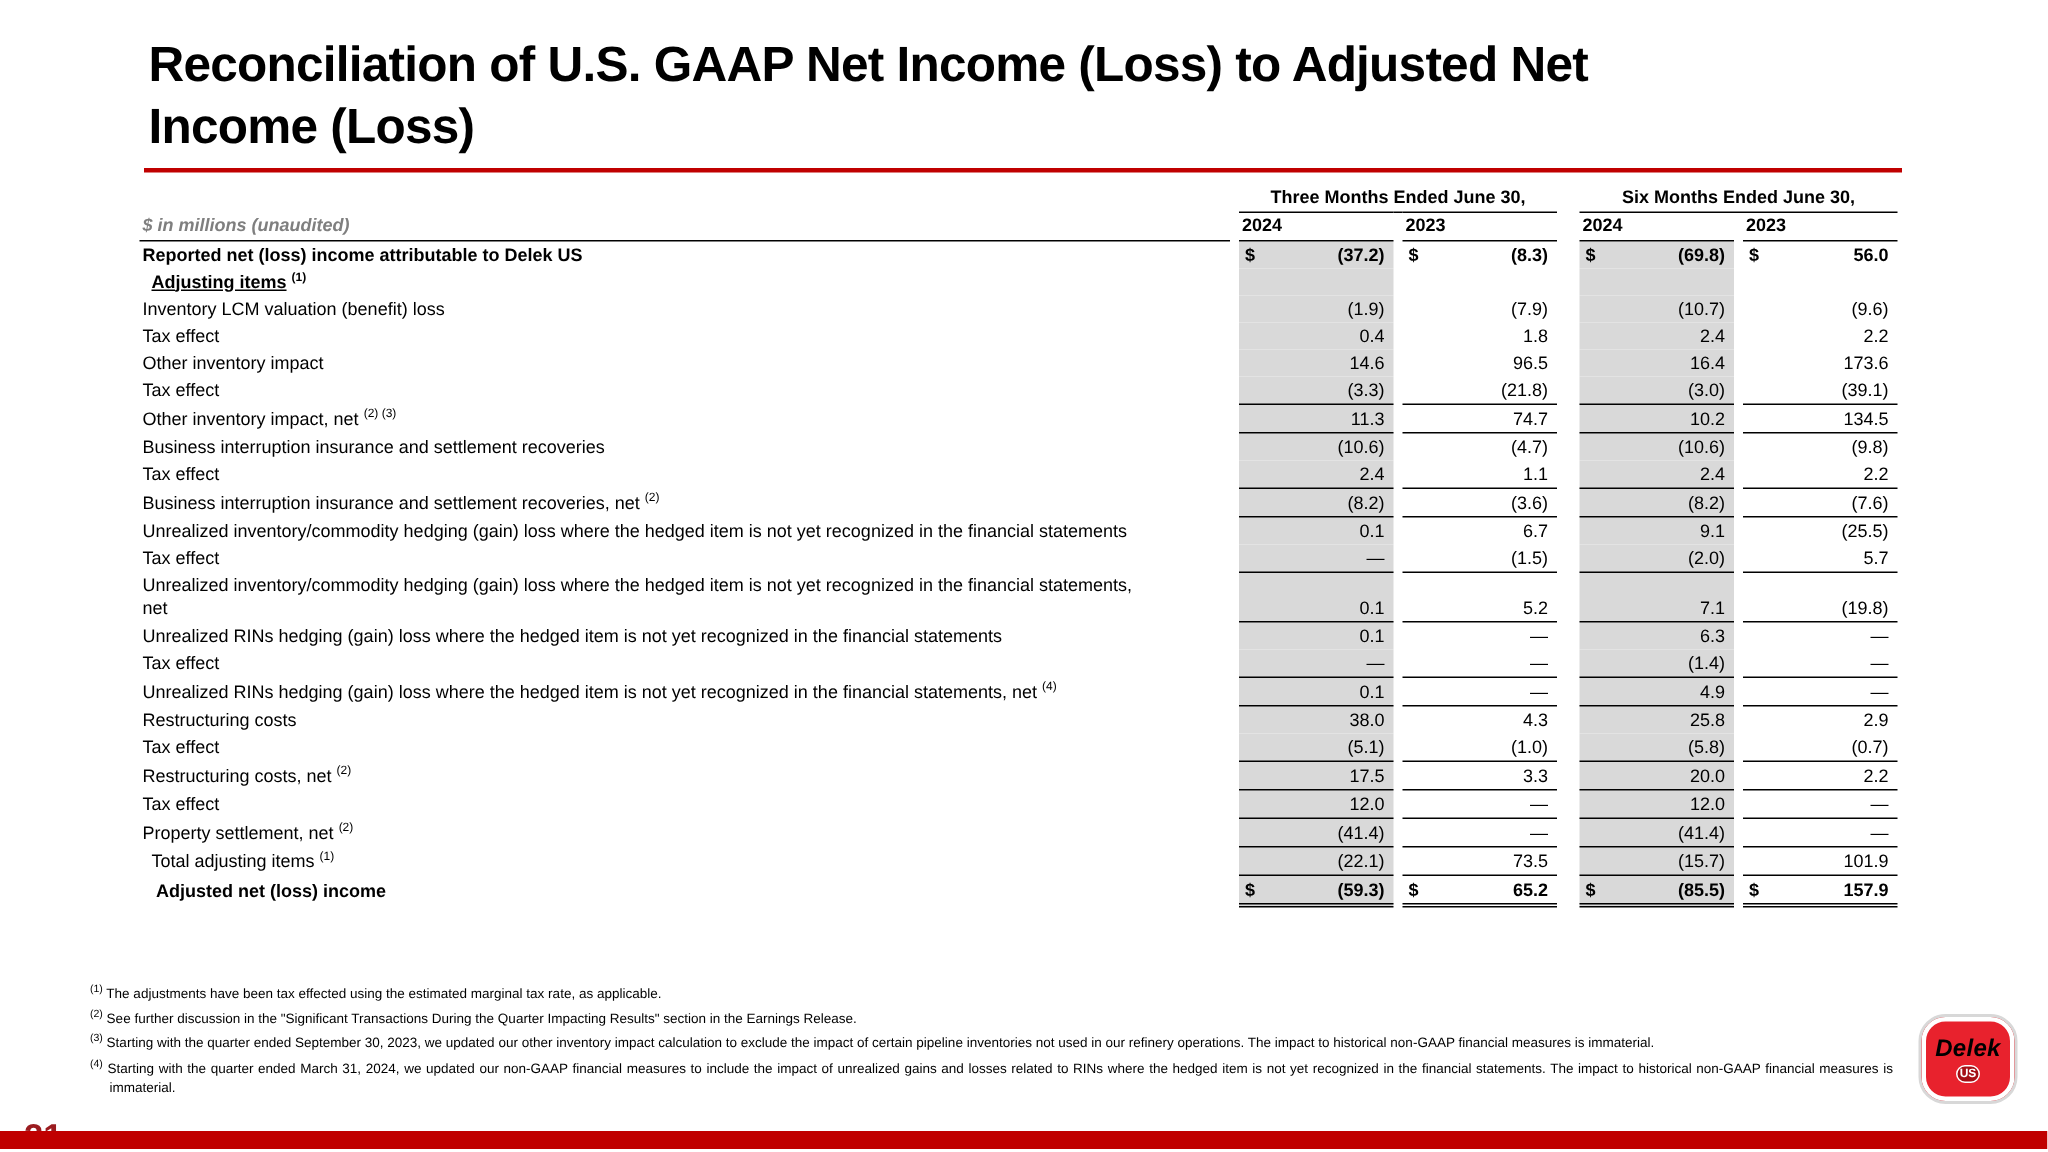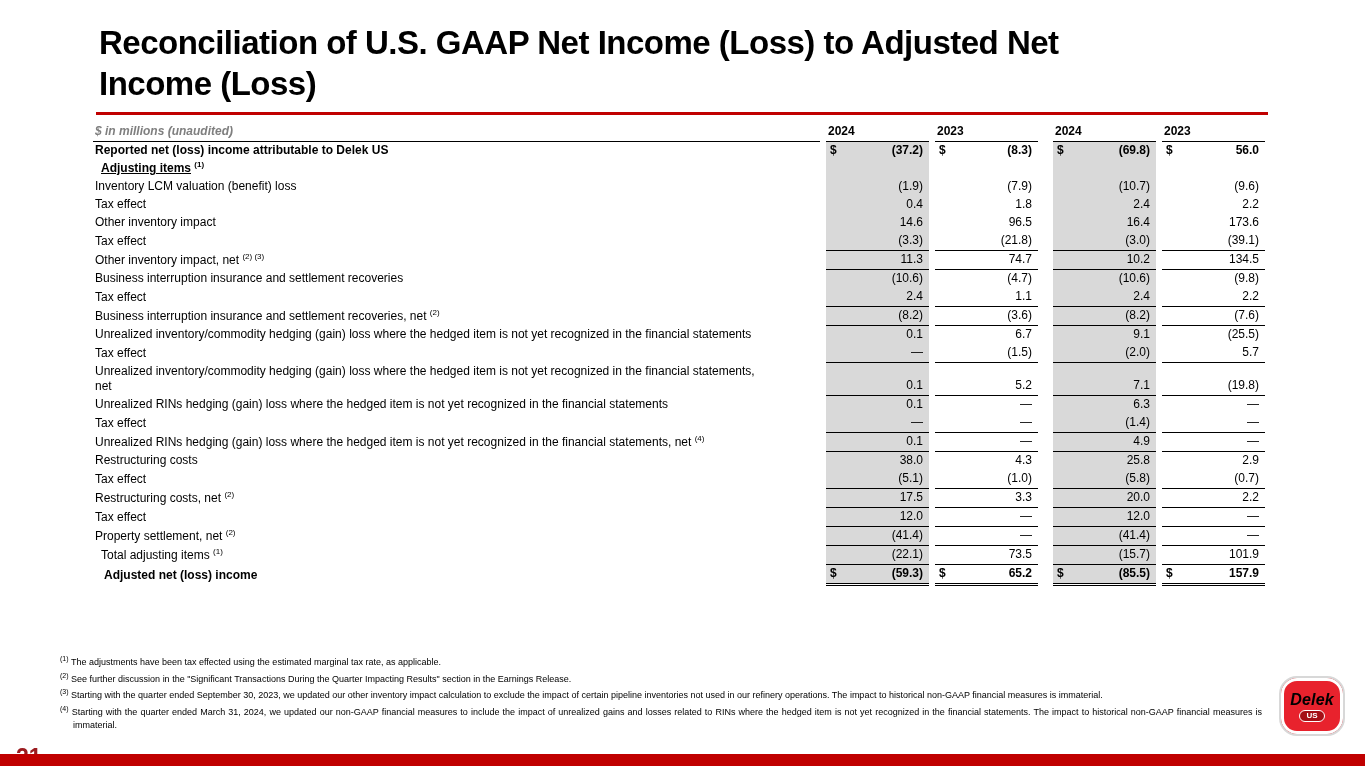--- a/index.html
+++ b/index.html
@@ -51,21 +51,21 @@
 
   
   .page-number{position:absolute;left:16px;top:744px;font-size:23px;font-weight:700;color:var(--page-num-red);}
 
   
   .logo{position:absolute;right:20px;top:676px;}
   .logo-face{width:66px;height:60px;background:var(--brand-red);border-radius:18px;
     border:2px solid #d8d8d8;box-shadow:inset 0 0 0 3px #fff;}
   .logo-brand{font-size:16px;font-weight:700;font-style:italic;color:#000000;text-align:center;
     padding-top:13px;letter-spacing:0.2px;}
-  .logo-sub{width:26px;margin:1px auto 0;background:#a50f16;border:1px solid #fff;border-radius:7px;
+  .logo-sub{width:16px;margin:1px auto 0;background:#a50f16;border:1px solid #fff;border-radius:7px;
     color:#fff;font-size:8px;font-weight:700;text-align:center;line-height:10px;}
 
   
   .bottom-bar{position:absolute;left:0;right:0;bottom:2px;height:12px;background:var(--accent-red);}
 </style>
 </head>
 <body>
 
 <div class="slide">
 
@@ -83,20 +83,27 @@
           <col class="col-num">
         <col class="col-gap">
           <col class="col-num">
         <col class="col-gapwide">
           <col class="col-num">
         <col class="col-gap">
           <col class="col-num">
       </colgroup>
       <thead>
         <tr>
+          <td></td>
+          <td class="gap-cell"></td>
+          <th class="group-cell" colspan="3">Three Months Ended June 30,</th>
+          <td class="gap-cell"></td>
+          <th class="group-cell" colspan="3">Six Months Ended June 30,</th>
+        </tr>
+        <tr>
           <td class="caption-cell">$ in millions (unaudited)</td>
           <td class="gap-cell"></td>
           <th class="year-cell">2024</th>
           <td class="gap-cell"></td>
           <th class="year-cell">2023</th>
           <td class="gap-cell"></td>
           <th class="year-cell">2024</th>
           <td class="gap-cell"></td>
           <th class="year-cell">2023</th>
         </tr>

